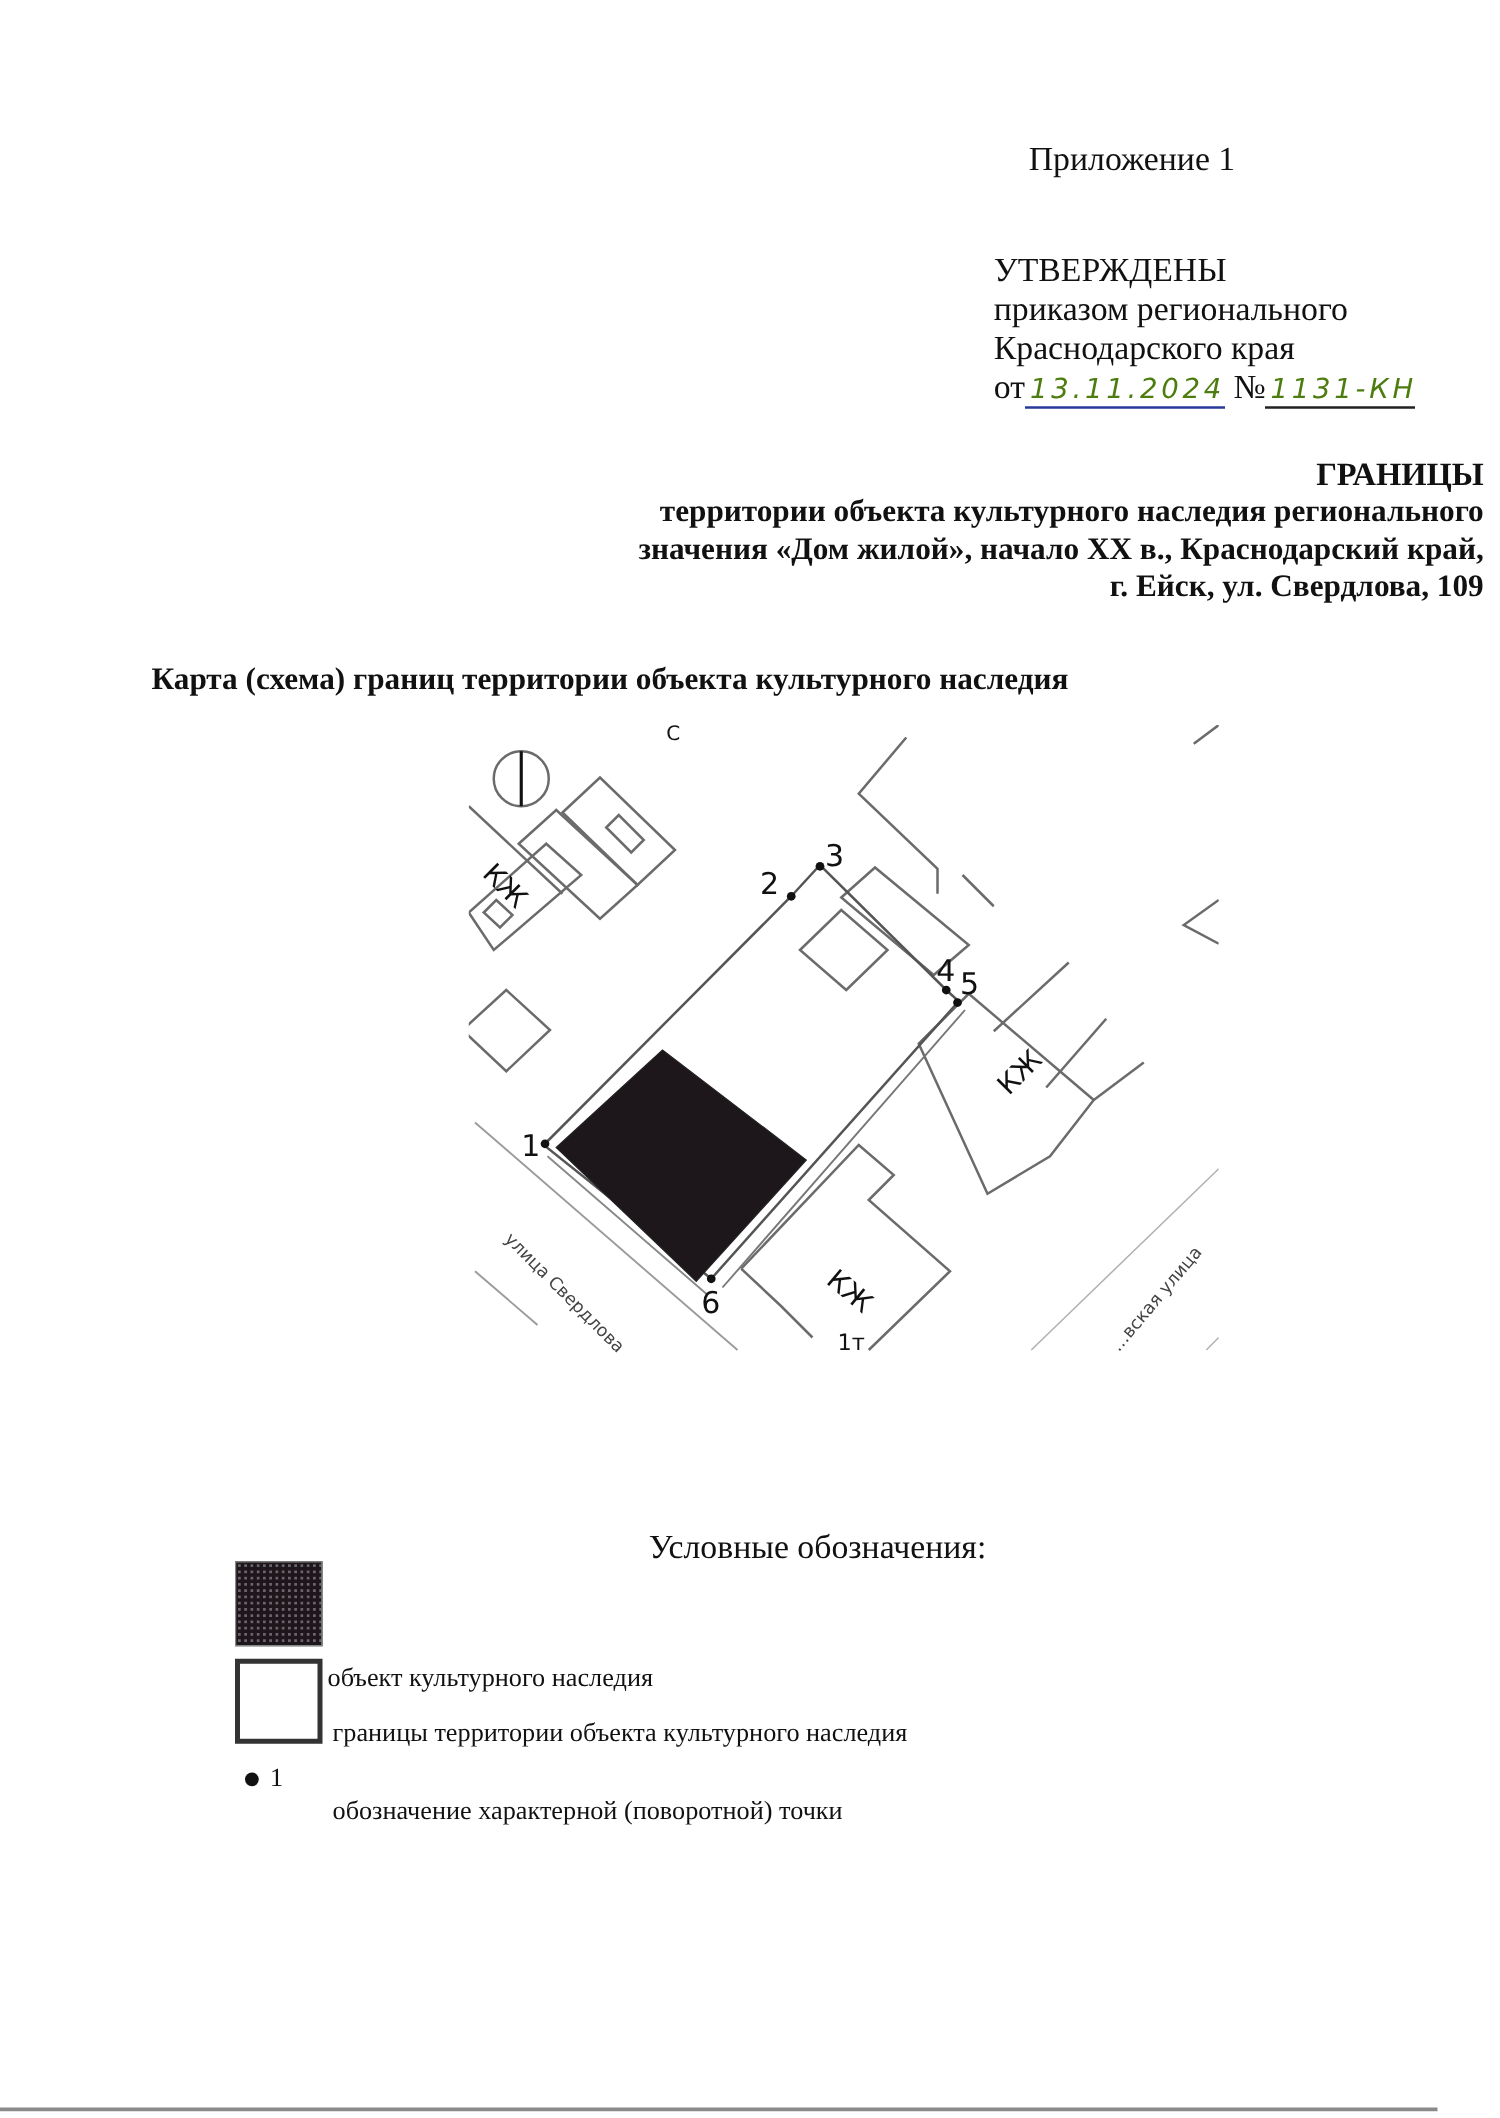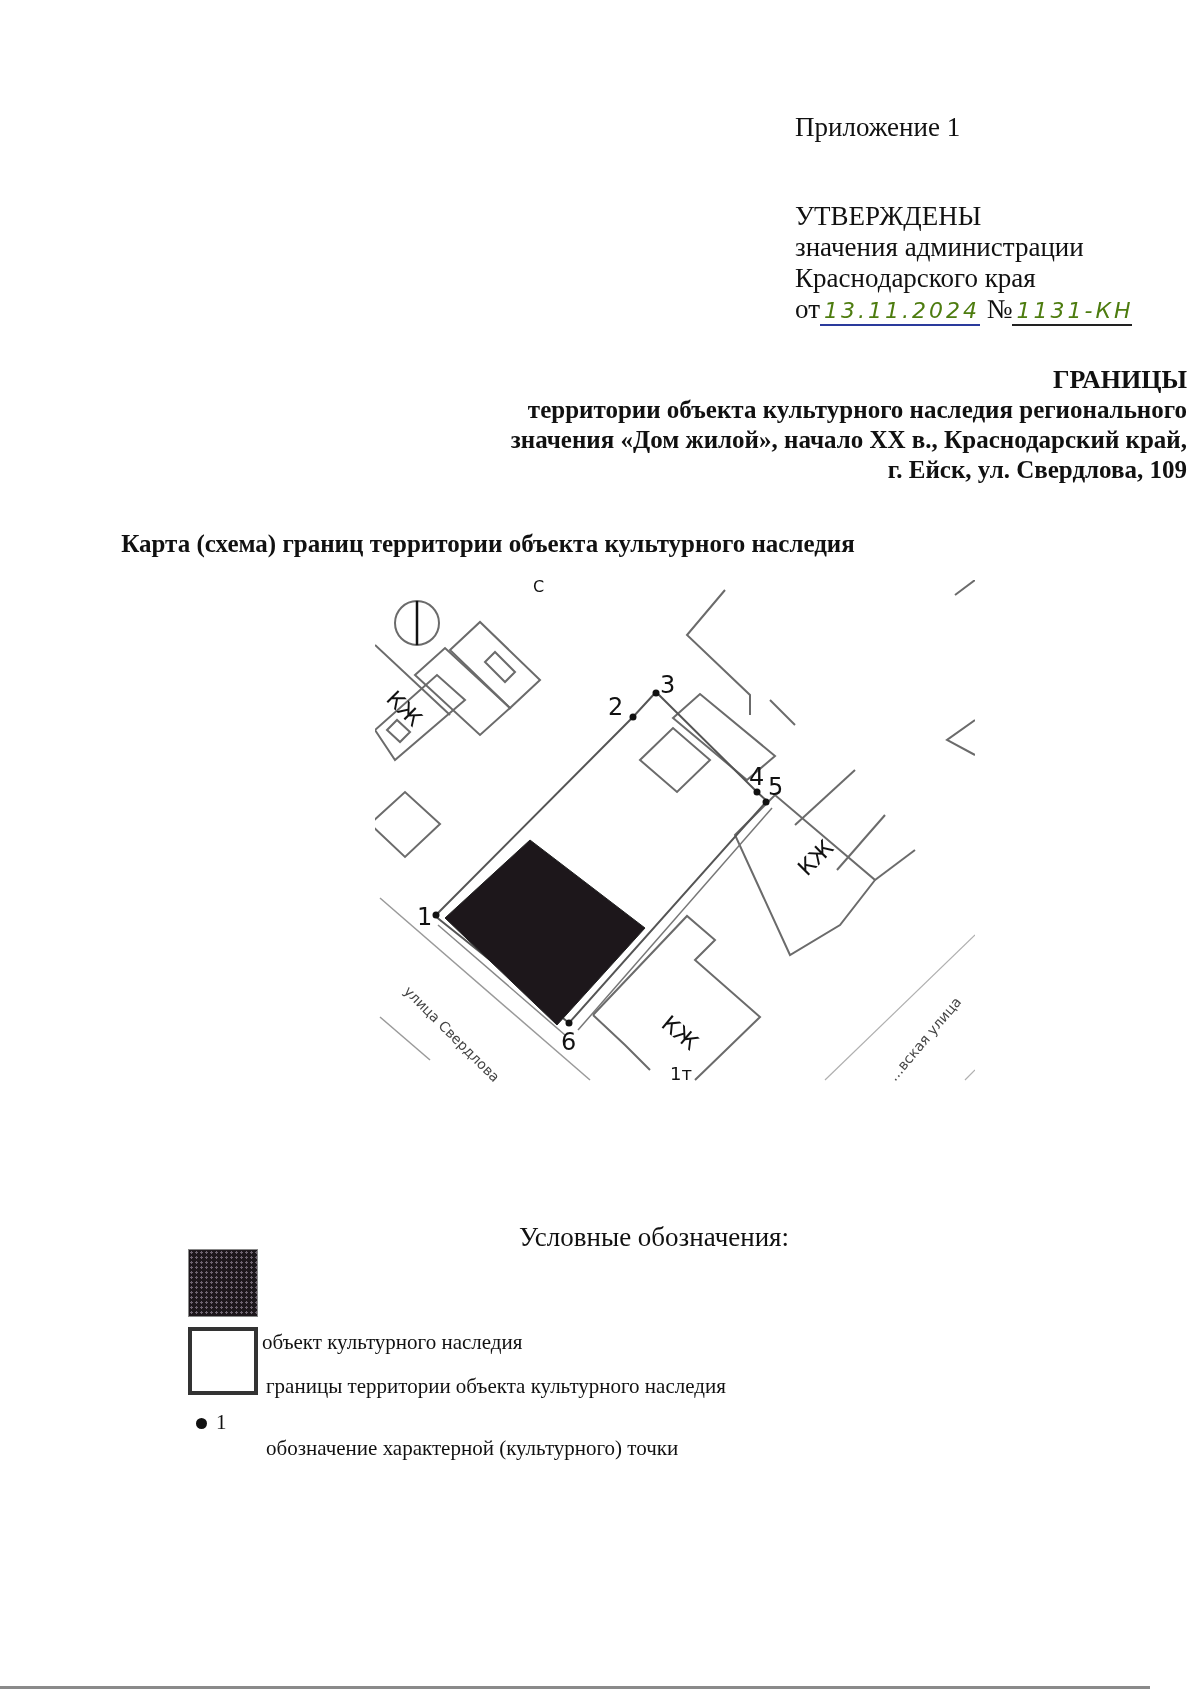--- a/index.html
+++ b/index.html
@@ -4,21 +4,21 @@
   <style>
     html, body { margin: 0; padding: 0; background: #ffffff; }
     body {
       width: 1200px; height: 1694px; position: relative; overflow: hidden;
       font-family: "Liberation Serif", "DejaVu Serif", serif; color: #111;
     }
     .approval {
       position: absolute; left: 795px; top: 112px; width: 380px;
       font-size: 27px; line-height: 31px;
     }
-    .approval .annex { margin-bottom: 58px; display: block; }
+    .approval .annex { margin-bottom: 58px; display: block; margin-left: 28px; }
     .approval .line { display: block; white-space: nowrap; }
     .hand {
       font-family: "DejaVu Sans", sans-serif; font-style: italic;
       color: #4d7c0f; font-size: 22px; letter-spacing: 3px;
     }
     .uline {
       display: inline-block; border-bottom: 2px solid #222; padding: 0 4px;
       line-height: 26px;
     }
     .uline.blue { border-bottom-color: #2a3a9c; }
@@ -63,21 +63,21 @@
       position: absolute; left: 0; top: 1686px; width: 1150px; height: 3px;
       background: #8a8a8a;
     }
   </style>
 </head>
 <body>
 
 <div class="approval">
   <span class="annex">Приложение 1</span>
   <span class="line">УТВЕРЖДЕНЫ</span>
-  <span class="line">значения администрации</span>
+  <span class="line">приказом регионального</span>
   <span class="line">Краснодарского края</span>
   <span class="line">
     <span>от</span><span class="uline blue date"><span class="hand">13.11.2024</span></span>
     <span>№</span><span class="uline num"><span class="hand">1131-КН</span></span>
   </span>
 </div>
 
 <div class="title-block">
   <div class="t0">ГРАНИЦЫ</div>
   <div>территории объекта культурного наследия регионального</div>
@@ -166,15 +166,15 @@
 <div class="legend-title">Условные обозначения:</div>
 
 <div class="swatch-dark"></div>
 <div class="legend-item" style="left:262px; top:1296px;margin-top:34px;">объект культурного наследия</div>
 
 <div class="swatch-empty"></div>
 <div class="legend-item" style="left:266px; top:1374px;">границы территории объекта культурного наследия</div>
 
 <div class="dot-marker"></div>
 <div class="dot-label">1</div>
-<div class="legend-item" style="left:266px; top:1436px;">обозначение характерной (культурного) точки</div>
+<div class="legend-item" style="left:266px; top:1436px;">обозначение характерной (поворотной) точки</div>
 
 <div class="footer-line"></div>
 
 </body></html>

